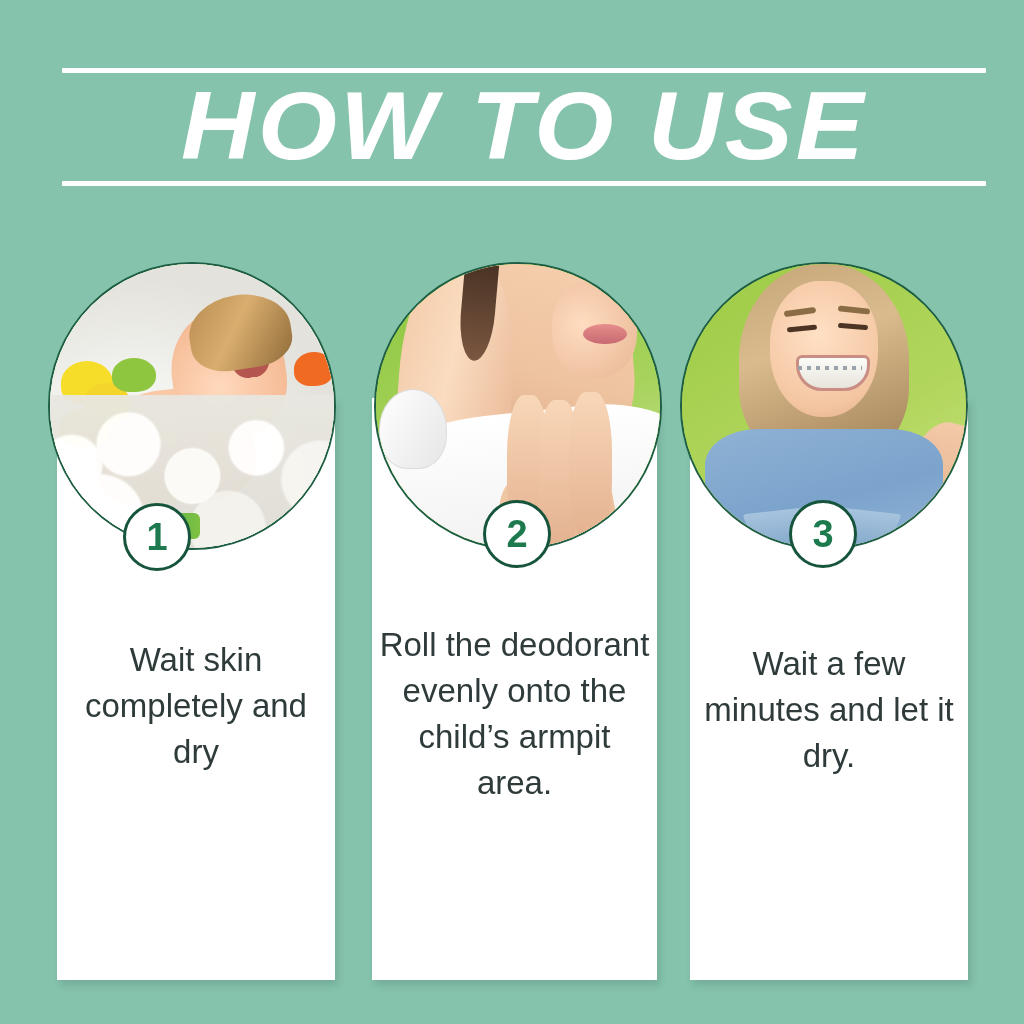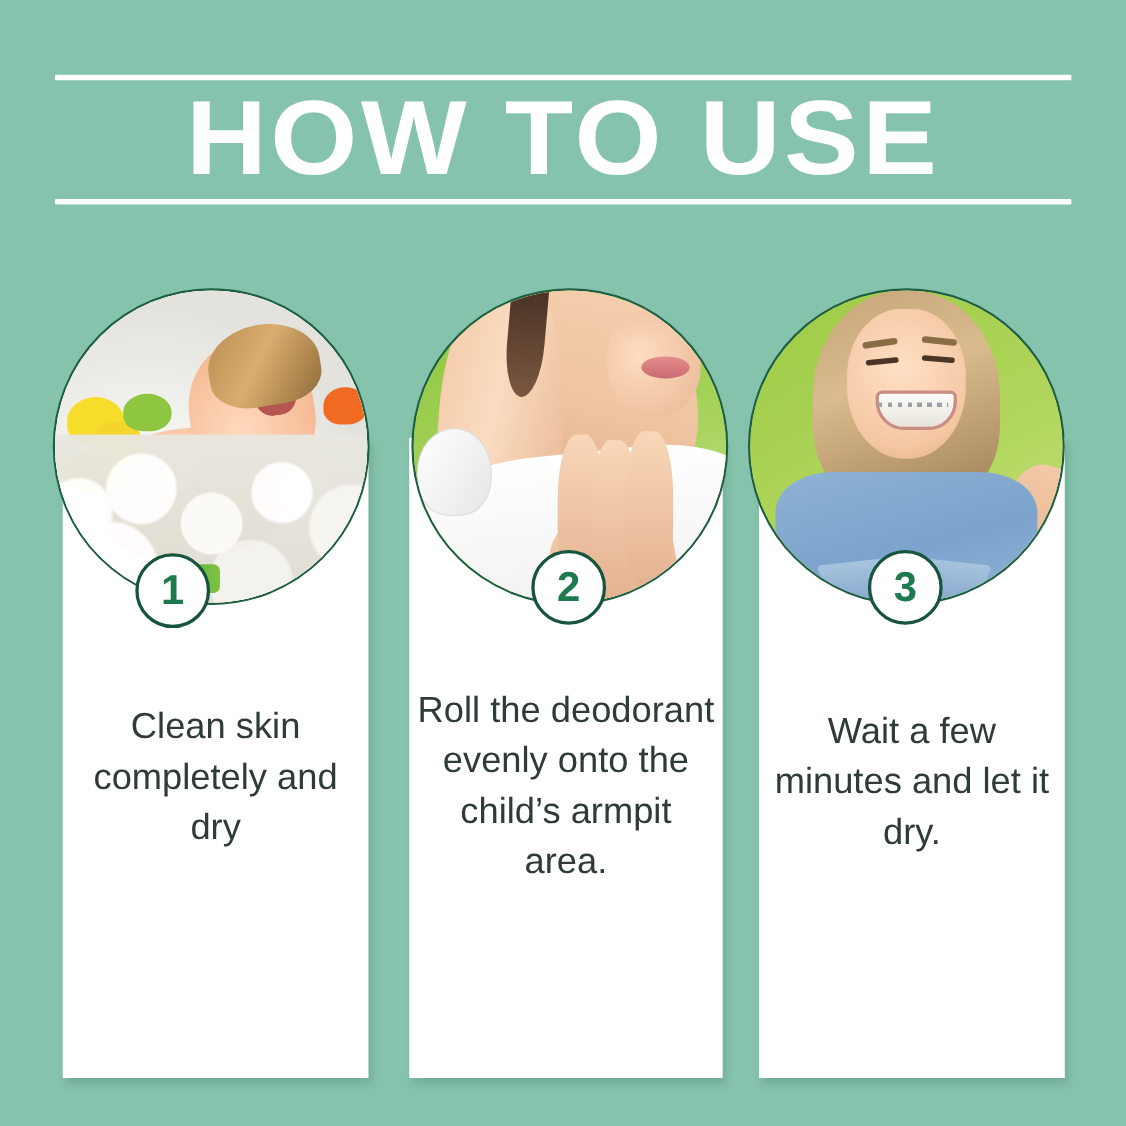--- a/index.html
+++ b/index.html
@@ -16,24 +16,25 @@
   #poster {
     position: relative;
     width: 1024px;
     height: 1024px;
     background: #85c3ac;
   }
 
   
   .header {
     position: absolute;
-    left: 50px;
+    left: 62px;
     top: 68px;
     width: 924px;
     height: 130px;
+    font-style: italic;
   }
   .rule {
     position: absolute;
     left: 0;
     width: 924px;
     height: 5px;
     background: #ffffff;
     border-radius: 1px;
   }
   .rule.top { top: 0px; }
@@ -308,21 +309,21 @@
         <div class="duck duck-y2"></div>
         <div class="duck duck-y3"></div>
         <div class="duck duck-g"></div>
         <div class="duck duck-o"></div>
         <div class="bath-foam"></div>
         <div class="toy-strip"></div>
       </div>
     </div>
 
     <div class="badge badge-1">1</div>
-    <div class="caption caption-1">Clean skin completely and dry</div>
+    <div class="caption caption-1">Wait skin completely and dry</div>
 
     <div class="card card-2"></div>
 
     <div class="photo photo-2">
       <div class="scene">
         <div class="p2-bg"></div>
         <div class="p2-torso"></div>
         <div class="p2-arm"></div>
         <div class="p2-pit"></div>
         <div class="p2-chin"></div>

